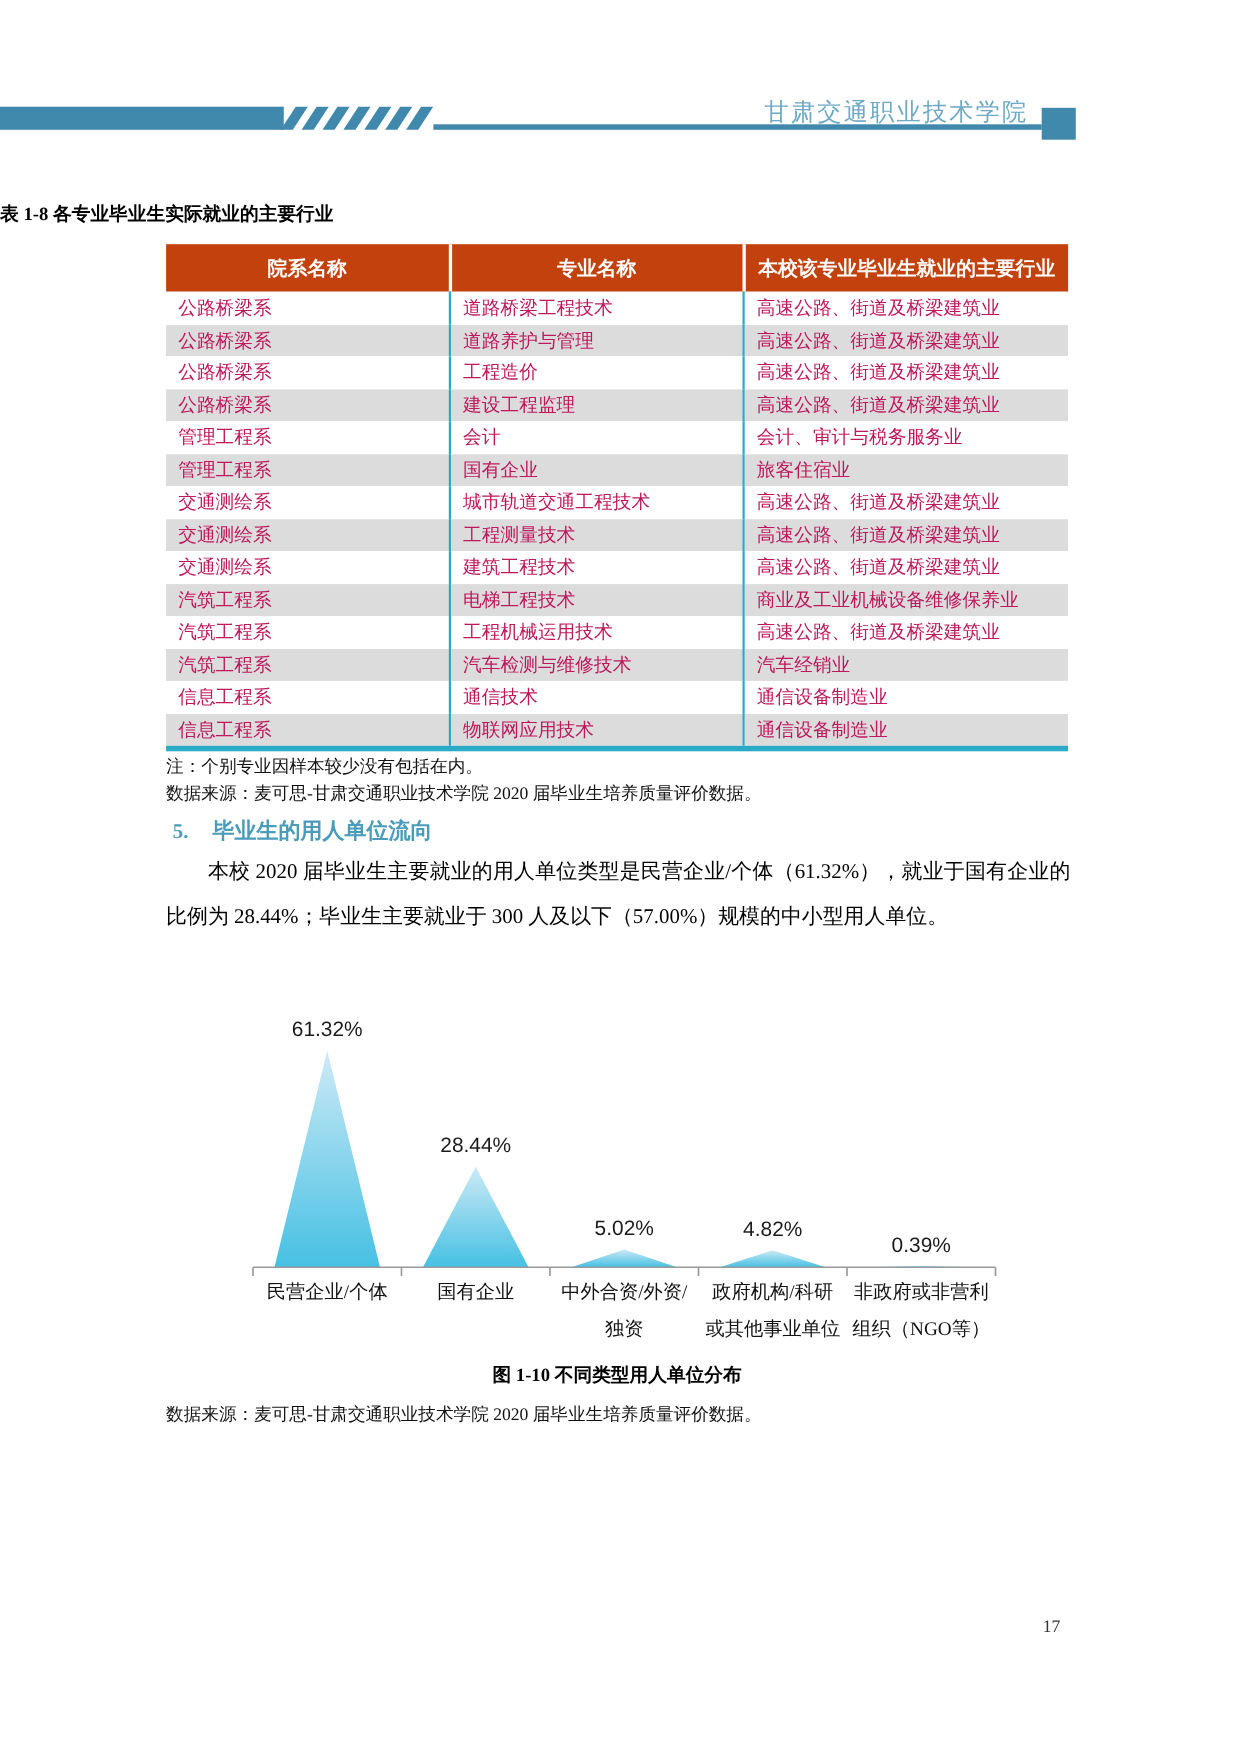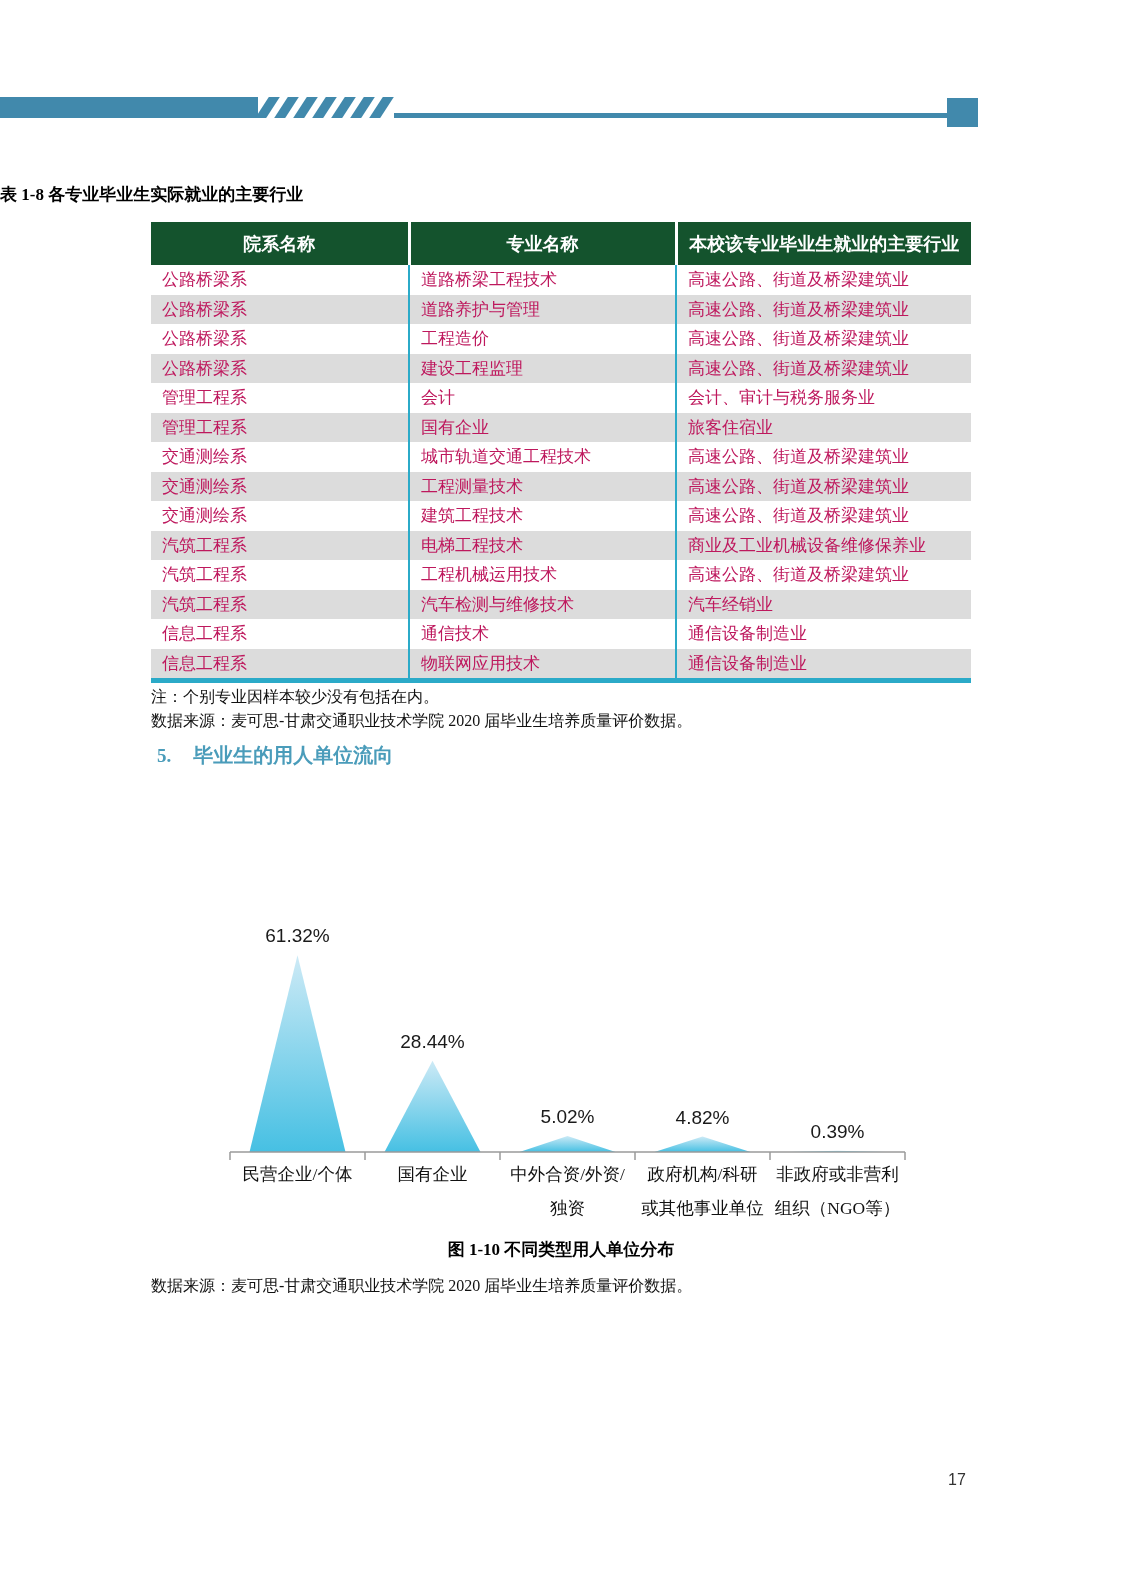--- a/index.html
+++ b/index.html
@@ -27,21 +27,21 @@
     font-size: 17px; font-weight: bold; color: #000;
   }
   table.majors {
     position: absolute; left: 151px; top: 222px; width: 820px;
     border-collapse: collapse; table-layout: fixed;
   }
   table.majors col.c1 { width: 258px; }
   table.majors col.c2 { width: 267px; }
   table.majors col.c3 { width: 295px; }
   table.majors th {
-    background: #14532d; color: #ffffff; font-weight: bold; font-size: 18px;
+    background: #c2410c; color: #ffffff; font-weight: bold; font-size: 18px;
     height: 43px; text-align: center; vertical-align: middle;
   }
   table.majors th + th { border-left: 3px solid #ffffff; }
   table.majors td {
     height: 29.5px; font-size: 17px; color: #be185d; text-align: left;
     vertical-align: middle; padding-left: 11px; white-space: nowrap; overflow: hidden;
   }
   table.majors td + td { border-left: 2px solid #2baac8; }
   table.majors tr.alt td { background: #dcdcdc; }
   .table-bottom-bar { position: absolute; left: 151px; top: 678px; width: 820px; height: 5px; background: #2baac8; }
@@ -63,30 +63,31 @@
   
   .chart-wrap { position: absolute; left: 150px; top: 890px; width: 790px; height: 345px; }
   .chart-wrap svg { display: block; width: 790px; height: 345px; }
 
   .figure-caption {
     position: absolute; left: 0; top: 1238px; width: 1122px; text-align: center;
     font-size: 17px; font-weight: bold; color: #000;
   }
   .figure-source { position: absolute; left: 151px; top: 1276px; font-size: 16px; color: #111; }
 
-  .page-number { position: absolute; left: 948px; top: 1471px; font-size: 16px; color: #333; font-family: Liberation Sans, sans-serif; }
+  .page-number { position: absolute; left: 948px; top: 1471px; font-size: 16px; color: #333; font-family: Liberation Serif, serif; }
 </style>
 </head>
 <body>
 
 <div class="page">
 
   <div class="band-solid"></div>
   <div class="band-stripes"><span></span><span></span><span></span><span></span><span></span><span></span><span></span></div>
   <div class="band-line"></div>
+  <div class="school-name">甘肃交通职业技术学院</div>
   <div class="band-square"></div>
 
   <div class="table-caption">表 1-8  各专业毕业生实际就业的主要行业</div>
   <table class="majors">
     <colgroup>
         <col class="c1">
         <col class="c2">
         <col class="c3">
       </colgroup>
     <thead>
@@ -170,20 +171,21 @@
       </tbody>
   </table>
   <div class="table-bottom-bar"></div>
   <div class="table-note">注：个别专业因样本较少没有包括在内。</div>
   <div class="table-source">数据来源：麦可思-甘肃交通职业技术学院 2020 届毕业生培养质量评价数据。</div>
 
   <div class="section-heading">
     <span class="num">5.</span>
     <span>毕业生的用人单位流向</span>
   </div>
+  <p class="body-paragraph">本校 2020 届毕业生主要就业的用人单位类型是民营企业/个体（61.32%），就业于国有企业的比例为 28.44%；毕业生主要就业于 300 人及以下（57.00%）规模的中小型用人单位。</p>
 
   <div class="chart-wrap">
     <svg id="chart-svg" viewBox="0 0 790 345">
         <defs>
           <linearGradient id="triGrad" x1="0" y1="0" x2="0" y2="1">
             <stop offset="0" stop-color="#cdeaf6"></stop>
             <stop offset="1" stop-color="#46c0e3"></stop>
           </linearGradient>
         </defs>
         <polygon points="99.5,262 147.5,65.1628 195.5,262" fill="url(#triGrad)"></polygon>

